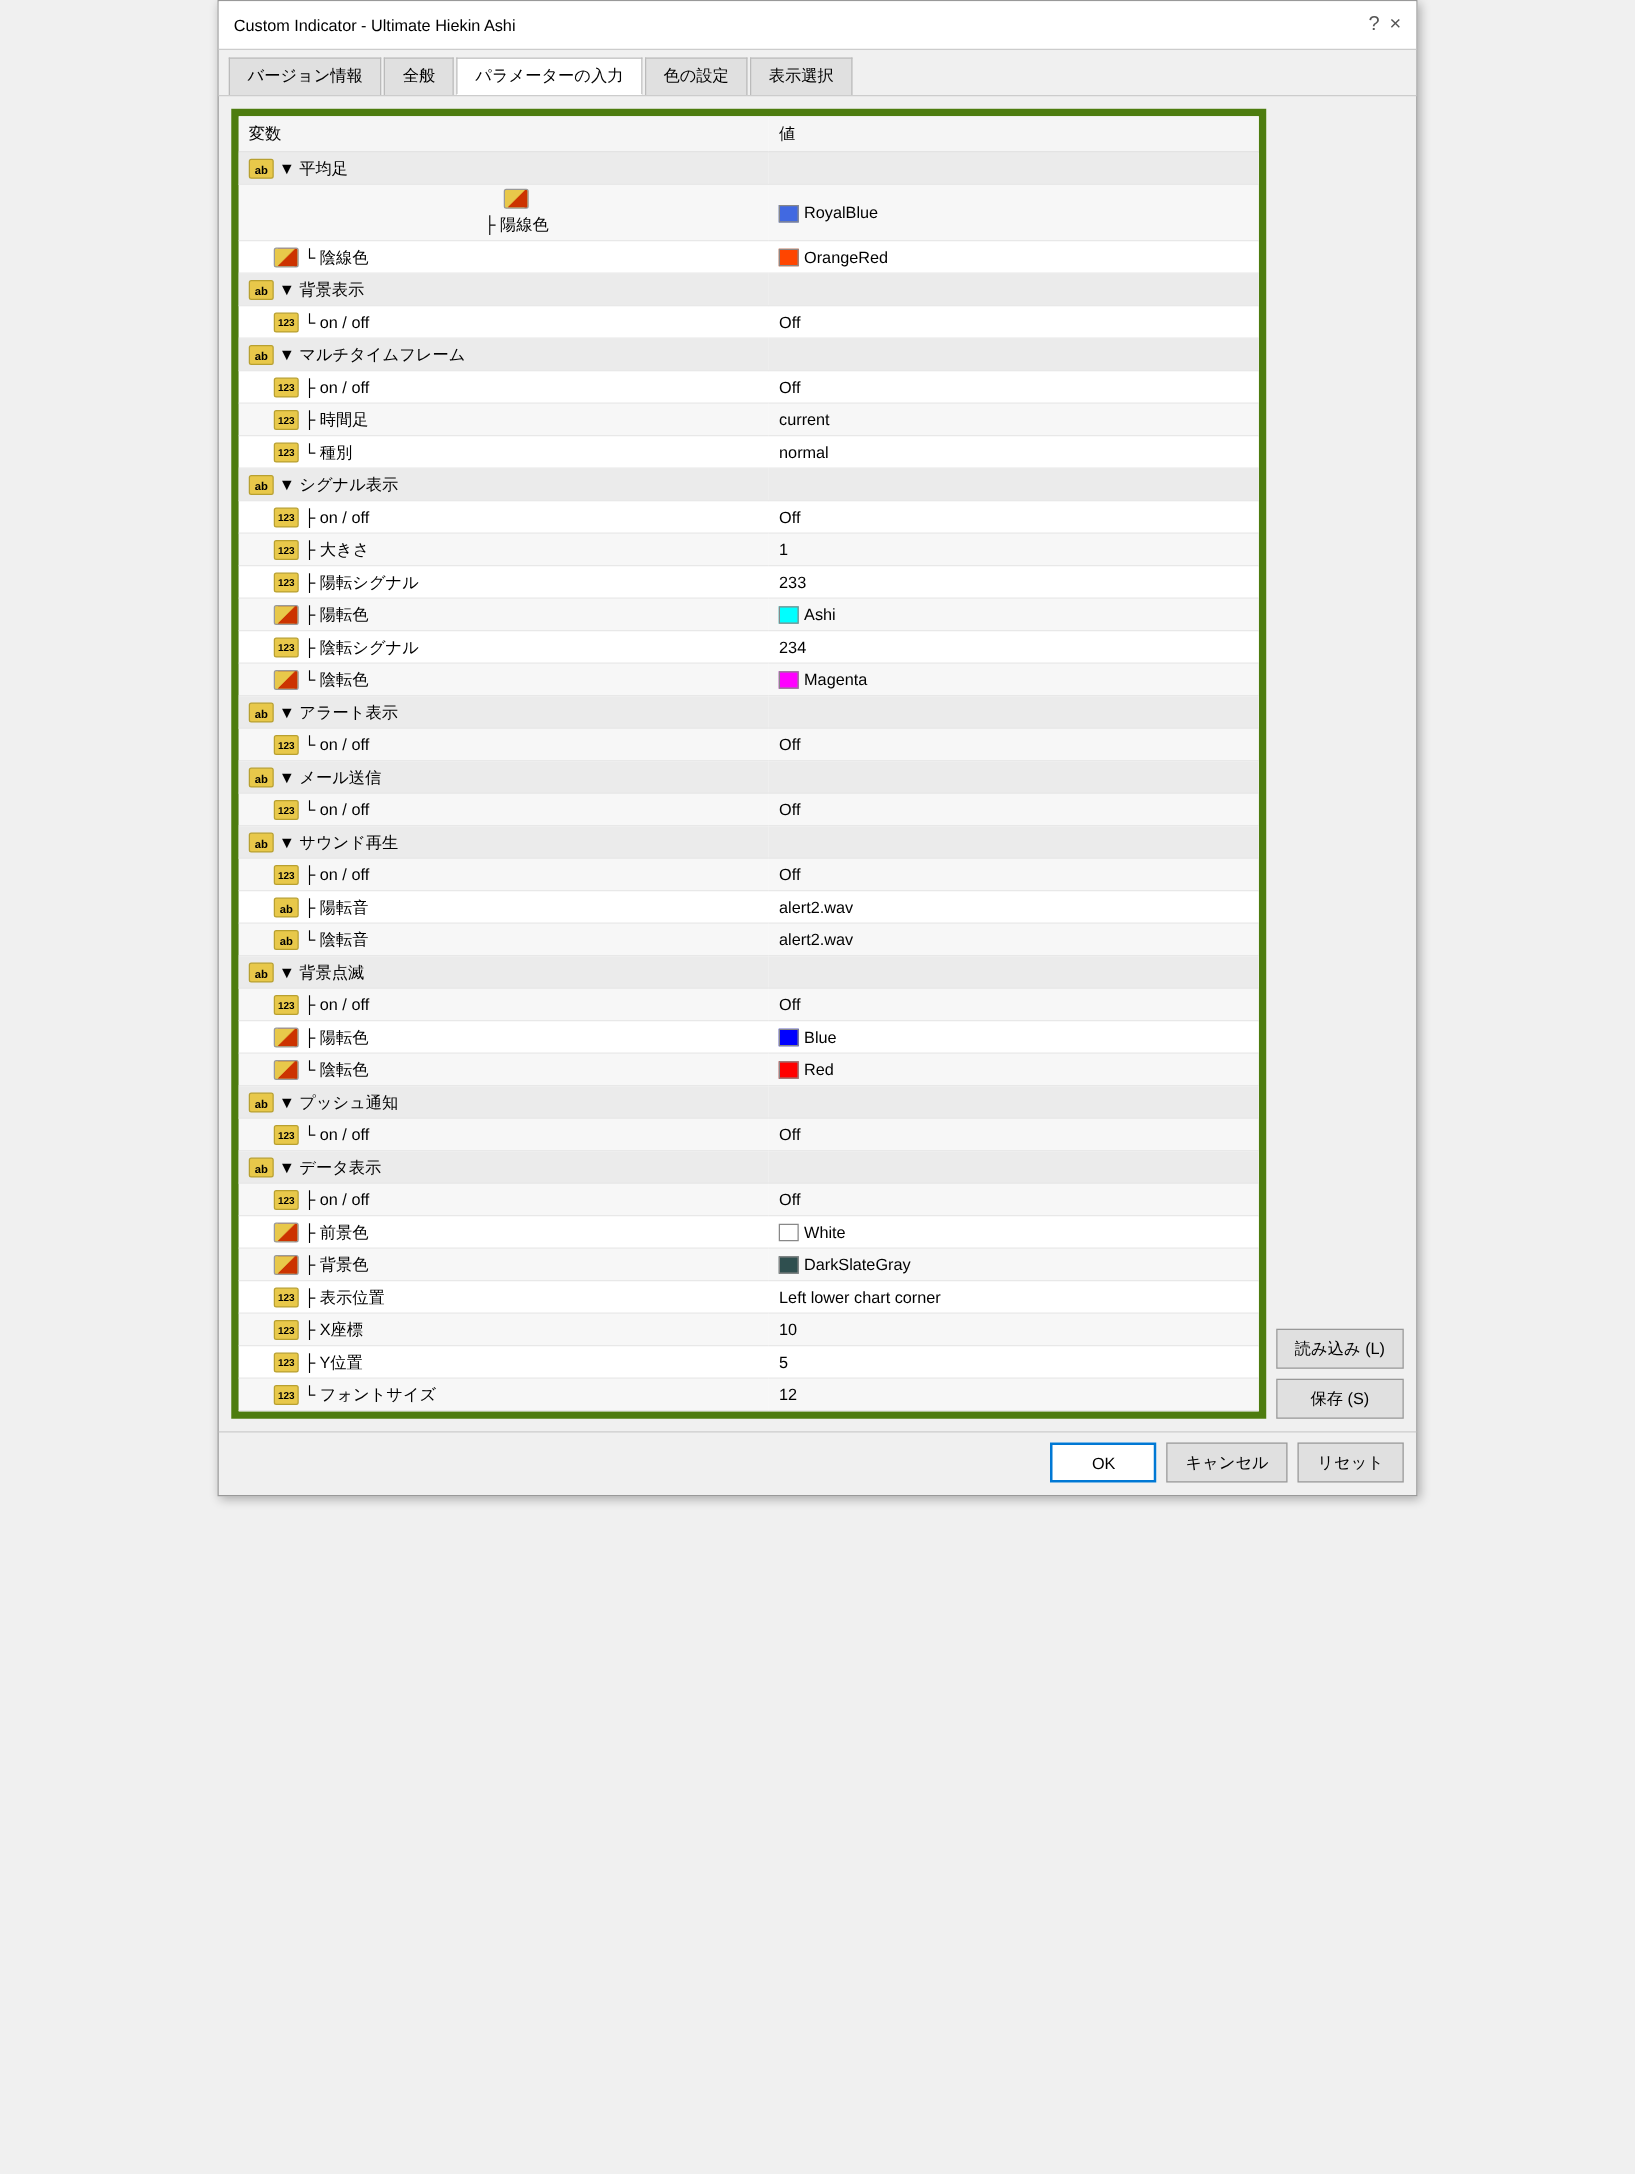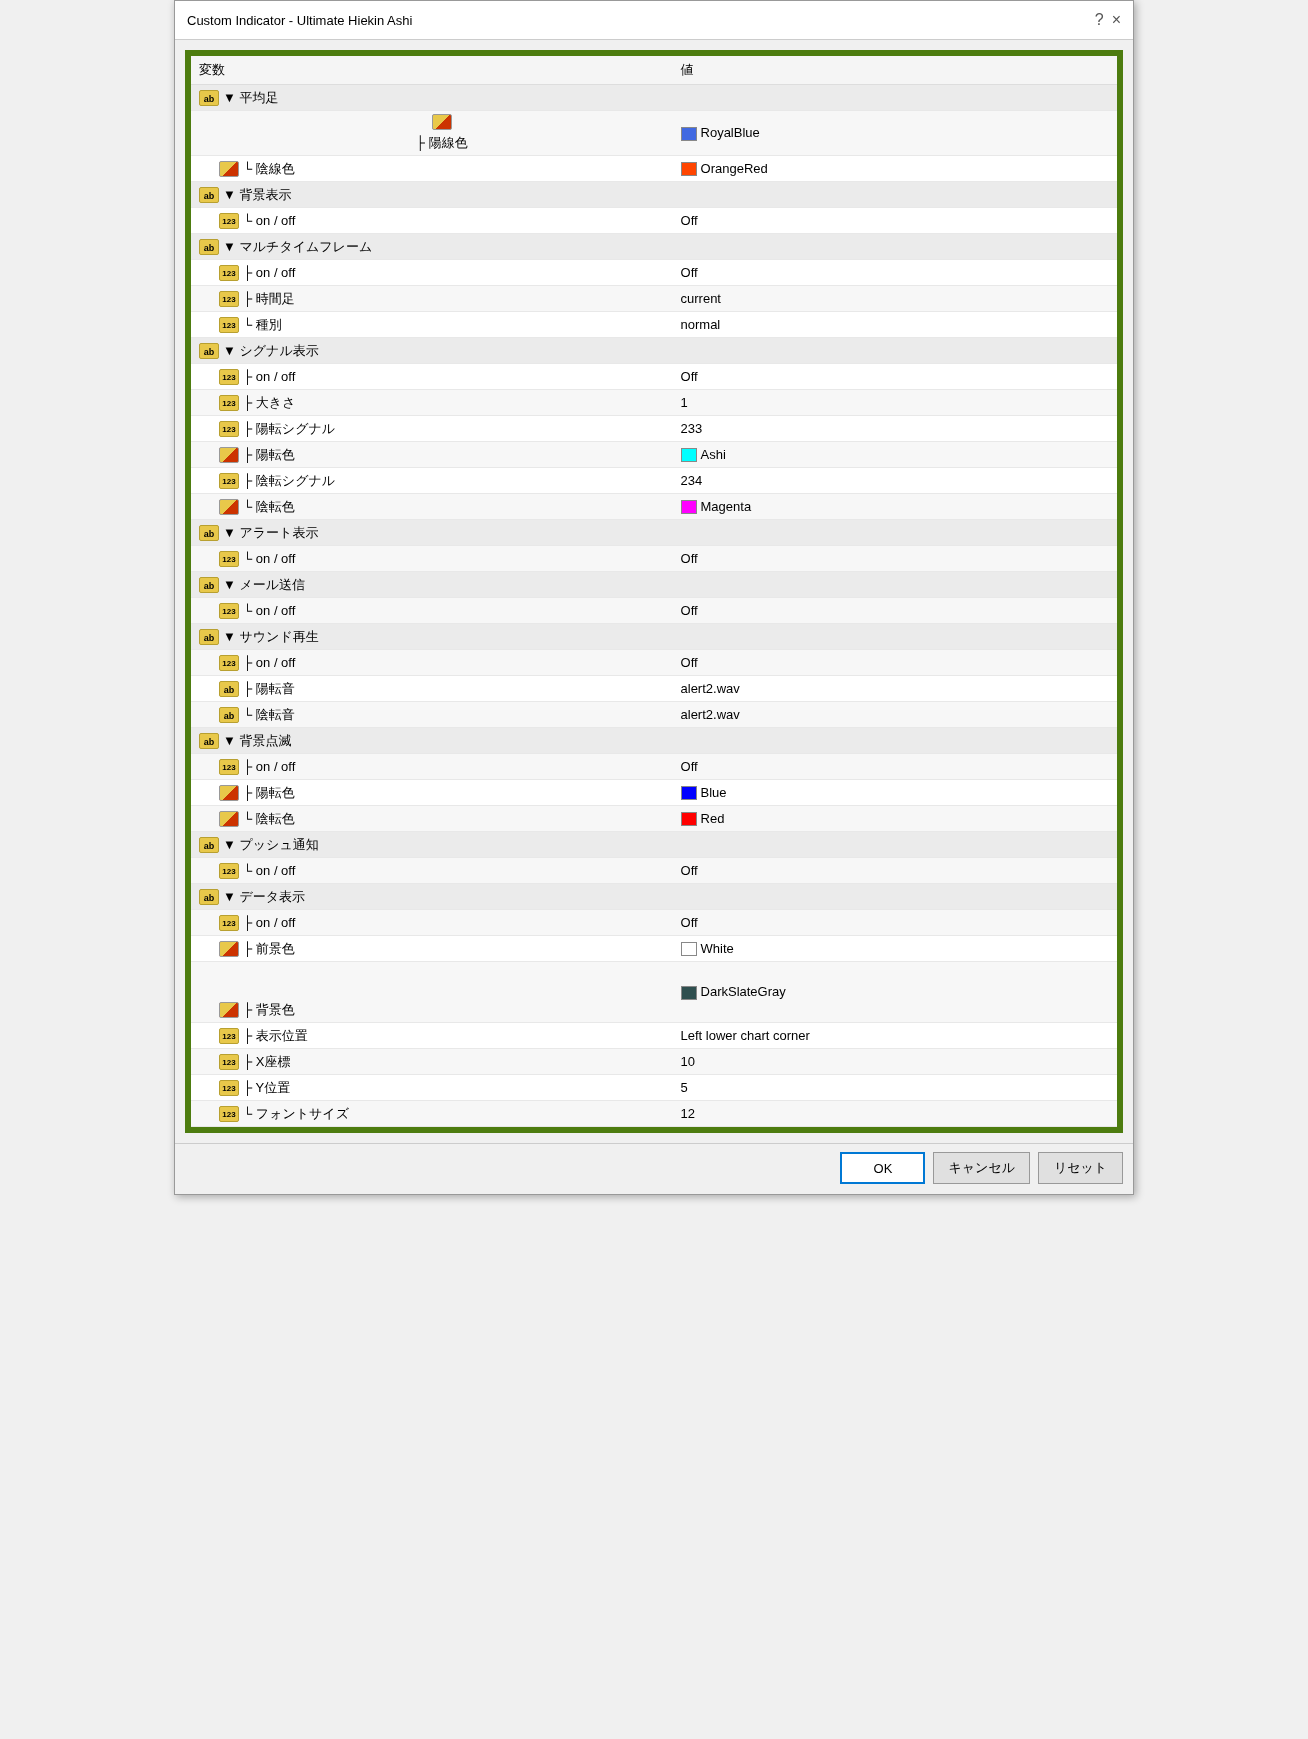--- a/index.html
+++ b/index.html
@@ -184,20 +184,27 @@
 <div class="window">
 
   <div class="title-bar">
     <span class="title-bar-title">Custom Indicator - Ultimate Hiekin Ashi</span>
     <div class="title-bar-controls">
       <span>?</span>
       <span>×</span>
     </div>
   </div>
 
+  <div class="tabs">
+    <div class="tab">バージョン情報</div>
+    <div class="tab">全般</div>
+    <div class="tab active">パラメーターの入力</div>
+    <div class="tab">色の設定</div>
+    <div class="tab">表示選択</div>
+  </div>
 
   <div class="main-layout">
     <div class="table-area">
       <div class="table-container">
         <table>
           <thead>
             <tr>
               <th class="col-var">変数</th>
               <th class="col-val">値</th>
             </tr>
@@ -495,21 +502,21 @@
                 <td>
                   <div class="icon-cell" style="padding-left: 20px;">
                     <span class="icon-color"></span>
                     <span>├ 前景色</span>
                   </div>
                 </td>
                 <td><span class="color-swatch" style="background: rgb(255, 255, 255); border: 1px solid rgb(136, 136, 136);"></span><span>White</span></td>
               </tr>
               <tr class="row-odd">
                 <td>
-                  <div class="icon-cell" style="padding-left: 20px; margin-top: 36px;">
+                  <div class="icon-cell" style="padding-left: 20px;">
                     <span class="icon-color"></span>
                     <span>├ 背景色</span>
                   </div>
                 </td>
                 <td><span class="color-swatch" style="background: rgb(47, 79, 79);"></span><span>DarkSlateGray</span></td>
               </tr>
               <tr class="row-even">
                 <td>
                   <div class="icon-cell" style="padding-left: 20px;">
                     <span class="icon-123">123</span>
@@ -541,20 +548,24 @@
                   <div class="icon-cell" style="padding-left: 20px;">
                     <span class="icon-123">123</span>
                     <span>└ フォントサイズ</span>
                   </div>
                 </td>
                 <td>12</td>
               </tr>
             </tbody>
         </table>
       </div>
+    </div>
+    <div class="side-area">
+      <button class="btn">読み込み (L)</button>
+      <button class="btn">保存 (S)</button>
     </div>
   </div>
 
   <div class="bottom-bar">
     <button class="btn btn-ok">OK</button>
     <button class="btn">キャンセル</button>
     <button class="btn">リセット</button>
   </div>
 </div>
 

